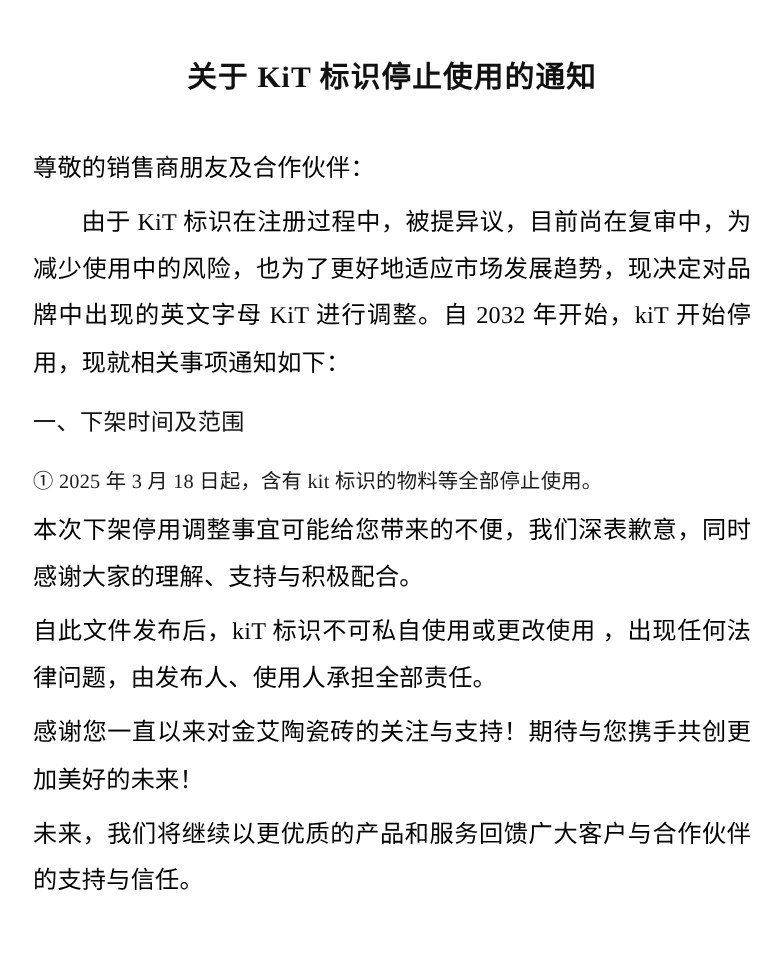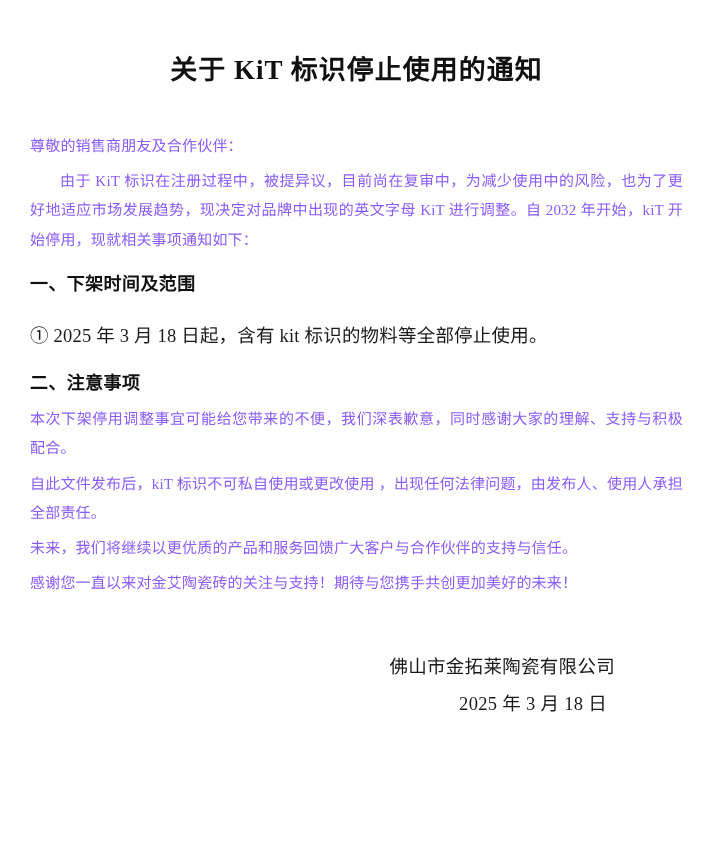--- a/index.html
+++ b/index.html
@@ -30,33 +30,33 @@
     letter-spacing: 1px;
     margin: 18px 0 0 0;
     line-height: 1.4;
     color: #111111;
     font-family: "Liberation Serif", "DejaVu Serif", serif;
   }
   .body-block {
     margin-top: 42px;
   }
   p.para {
-    font-size: 15px;
+    font-size: 22px;
     line-height: 1.95;
     margin: 0 0 6px 0;
     text-align: justify;
     letter-spacing: 0.2px;
-    color: #8b5cf6;
+    color: #000000;
   }
   p.indent {
     text-indent: 2em;
   }
   .section-head {
-    font-size: 18px;
-    font-weight: bold;
+    font-size: 21px;
+    font-weight: normal;
     line-height: 1.95;
     margin: 12px 0 4px 0;
     letter-spacing: 0.4px;
     color: #111111;
   }
   .list-item {
     font-size: 18.5px;
     line-height: 1.95;
     margin: 16px 0 4px 0;
     letter-spacing: 0.2px;
@@ -89,29 +89,28 @@
 
     <p class="para">尊敬的销售商朋友及合作伙伴：</p>
 
     <p class="para indent">由于 KiT 标识在注册过程中，被提异议，目前尚在复审中，为减少使用中的风险，也为了更好地适应市场发展趋势，现决定对品牌中出现的英文字母 KiT 进行调整。自 2032 年开始，kiT 开始停用，现就相关事项通知如下：</p>
 
     <div class="section-head">一、下架时间及范围</div>
 
     <p class="list-item">① 2025 年 3 月 18 日起，含有 kit 标识的物料等全部停止使用。</p>
 
 
-    <div class="section-head">二、注意事项</div>
 
     <p class="para">本次下架停用调整事宜可能给您带来的不便，我们深表歉意，同时感谢大家的理解、支持与积极配合。</p>
 
     <p class="para">自此文件发布后，kiT 标识不可私自使用或更改使用 ，出现任何法律问题，由发布人、使用人承担全部责任。</p>
 
+    <p class="para">感谢您一直以来对金艾陶瓷砖的关注与支持！期待与您携手共创更加美好的未来！</p>
+
     <p class="para">未来，我们将继续以更优质的产品和服务回馈广大客户与合作伙伴的支持与信任。</p>
-
-    <p class="para">感谢您一直以来对金艾陶瓷砖的关注与支持！期待与您携手共创更加美好的未来！</p>
 
   </div>
 
   <div class="sign-block">
     <div class="sign-company">佛山市金拓莱陶瓷有限公司</div>
     <div class="sign-date">2025 年 3 月 18 日</div>
   </div>
 
 </div>
 

